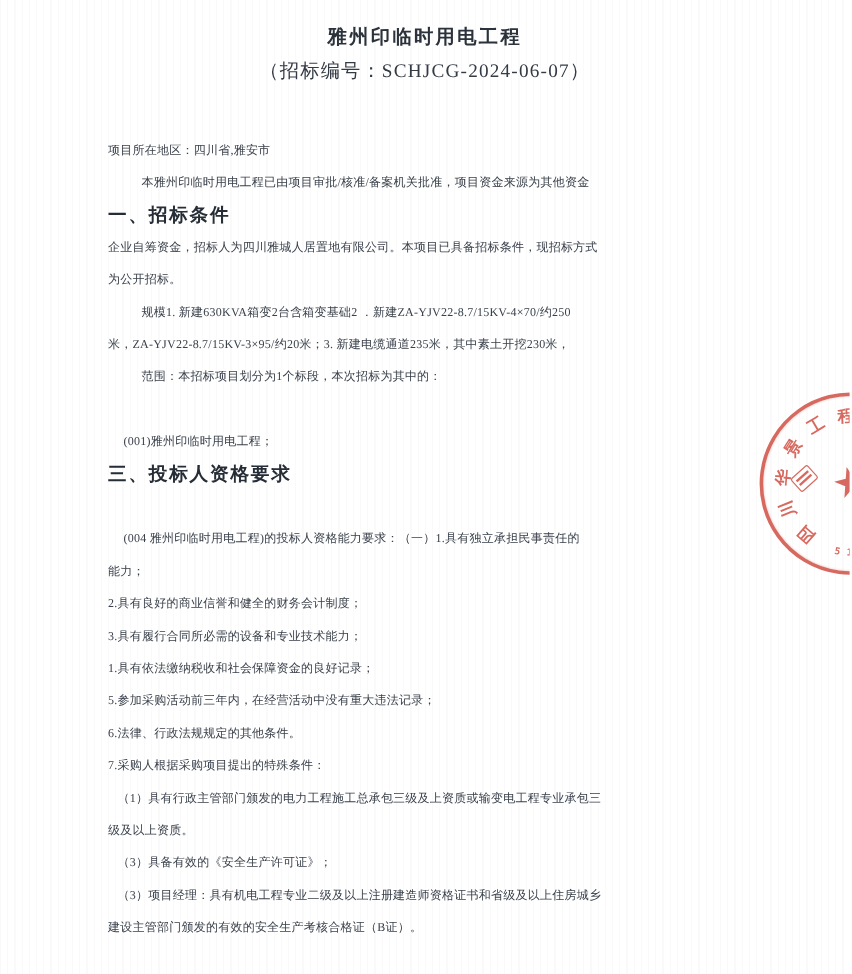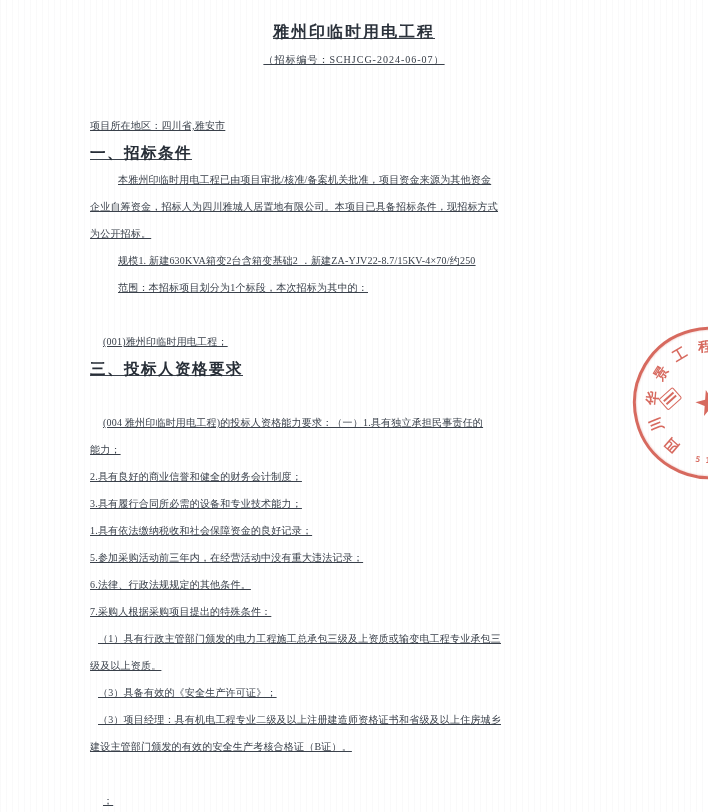--- a/index.html
+++ b/index.html
@@ -1,28 +1,27 @@
 <!DOCTYPE html>
 <html><head>
 <meta charset="utf-8">
 <style>
   html,body{margin:0;padding:0;background:#fff;}
   .page{
     position:relative;width:708px;height:812px;overflow:hidden;background:#fff;
     background-image:repeating-linear-gradient(90deg,rgba(150,152,162,0.05) 0px,rgba(150,152,162,0.05) 1px,transparent 1px,transparent 6px);
     font-family:"Liberation Serif","DejaVu Serif",serif;
     color:#3a414b;
-    text-decoration:underline;
   }
   .title{
     padding-top:22px;text-align:center;font-size:16px;font-weight:bold;
     letter-spacing:2px;color:#2b323b;line-height:20px;
   }
   .subtitle{
-    margin-top:8px;text-align:center;font-size:10px;color:#343b45;
+    margin-top:8px;text-align:center;font-size:16px;color:#343b45;
     letter-spacing:1px;line-height:20px;
   }
   .doc-body{margin:42px 0 0 90px;width:532px;}
   .line{height:27px;line-height:27px;font-size:10px;letter-spacing:0.2px;white-space:nowrap;}
   .line.h{font-weight:bold;font-size:15.5px;color:#262d36;letter-spacing:1.5px;}
   .ind-n{padding-left:0;}
   .ind-p2{padding-left:28px;}
   .ind-p1{padding-left:13px;margin-top:27px;}
   .ind-p0{padding-left:8px;}
   
@@ -62,25 +61,26 @@
 <body>
 
 <div class="page">
 
   <div class="title">雅州印临时用电工程</div>
 
   <div class="subtitle">（招标编号：SCHJCG-2024-06-07）</div>
 
   <div class="doc-body" id="doc-body">
       <div class="line ind-n">项目所在地区：四川省,雅安市</div>
+      <div class="line ind-p2">本雅州印临时用电工程已由项目审批/核准/备案机关批准，项目资金来源为其他资金</div>
       <div class="line h ind-n">一、招标条件</div>
-      <div class="line ind-p2">本雅州印临时用电工程已由项目审批/核准/备案机关批准，项目资金来源为其他资金</div>
       <div class="line ind-n">企业自筹资金，招标人为四川雅城人居置地有限公司。本项目已具备招标条件，现招标方式</div>
       <div class="line ind-n">为公开招标。</div>
       <div class="line ind-p2">规模1.  新建630KVA箱变2台含箱变基础2 ．新建ZA-YJV22-8.7/15KV-4×70/约250</div>
+      <div class="line ind-n">米，ZA-YJV22-8.7/15KV-3×95/约20米；3.  新建电缆通道235米，其中素土开挖230米，</div>
       <div class="line ind-p2">范围：本招标项目划分为1个标段，本次招标为其中的：</div>
       <div class="line ind-p1">(001)雅州印临时用电工程；</div>
       <div class="line h ind-n">三、投标人资格要求</div>
       <div class="line ind-p1">(004 雅州印临时用电工程)的投标人资格能力要求：（一）1.具有独立承担民事责任的</div>
       <div class="line ind-n">能力；</div>
       <div class="line ind-n">2.具有良好的商业信誉和健全的财务会计制度；</div>
       <div class="line ind-n">3.具有履行合同所必需的设备和专业技术能力；</div>
       <div class="line ind-n">1.具有依法缴纳税收和社会保障资金的良好记录；</div>
       <div class="line ind-n">5.参加采购活动前三年内，在经营活动中没有重大违法记录；</div>
       <div class="line ind-n">6.法律、行政法规规定的其他条件。</div>

